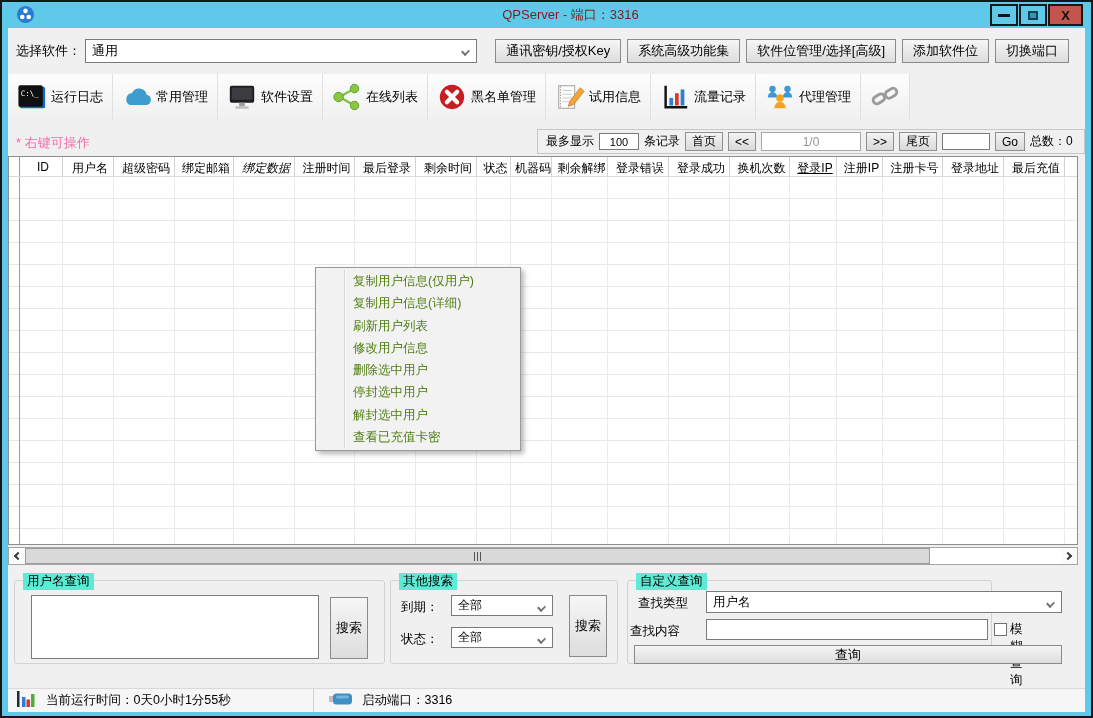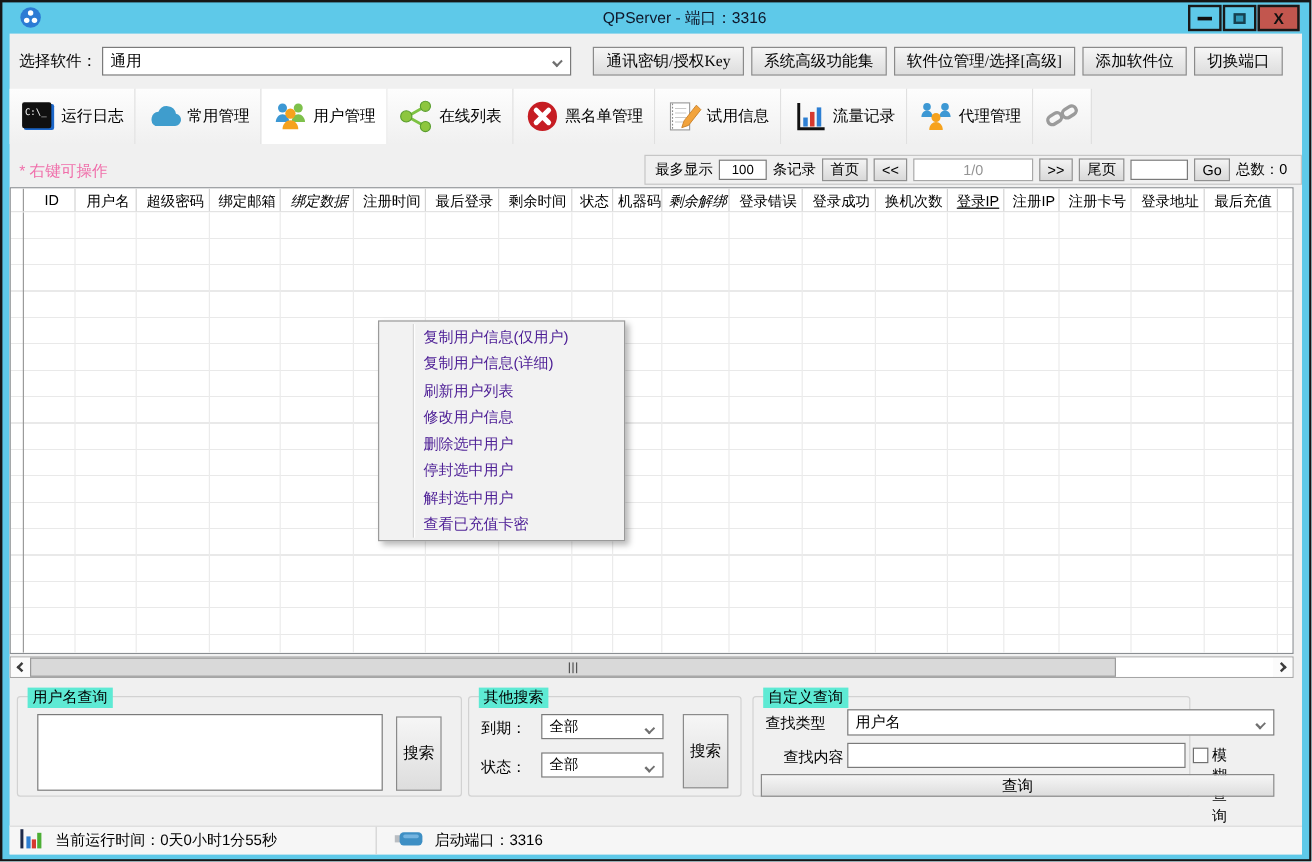--- a/index.html
+++ b/index.html
@@ -6,37 +6,37 @@
   *{box-sizing:border-box;}
   .screen{
     position:relative;width:1093px;height:718px;
     background:#5ec9e9;border:2px solid #161616;
     font-family:"Liberation Sans","DejaVu Sans",sans-serif;
     font-size:12px;color:#000;overflow:hidden;
   }
   
   .titlebar{position:absolute;top:0;left:0;right:0;height:26px;}
   .app-icon{position:absolute;left:14px;top:3px;width:19px;height:19px;}
-  .title{position:absolute;left:0;right:0;top:4px;text-align:center;font-size:13px;color:#0f172a;margin-left:48px;}
+  .title{position:absolute;left:0;right:0;top:4px;text-align:center;font-size:13px;color:#7f1d1d;margin-left:48px;}
   .winbtns{position:absolute;right:8px;top:2px;display:flex;}
   .wbtn{height:22px;border:2px solid #191919;display:flex;align-items:center;justify-content:center;margin-left:1px;background:#5ec9e9;cursor:default;}
   .wbtn.min{width:28px;}
   .wbtn.max{width:28px;}
   .wbtn.close{width:35px;background:#c2564e;font-weight:bold;font-size:13px;color:#111;}
   .glyph-min{width:12px;height:3px;background:#111;}
   .glyph-max{width:10px;height:9px;border:2px solid #17404f;background:#2f98b8;}
   
   .client{position:absolute;left:6px;right:6px;top:26px;bottom:4px;background:#f0f0f0;}
   
   .softrow{position:absolute;top:10px;left:0;right:0;height:26px;display:flex;align-items:center;padding:0 16px 0 8px;}
   .softrow .lbl{flex:none;font-size:13px;margin-right:4px;}
   .combo{height:24px;border:1px solid #7a7a7a;background:#fff;display:flex;align-items:center;padding:0 20px 0 6px;position:relative;font-size:13px;}
   .combo .chev{position:absolute;right:7px;top:8px;width:7px;height:7px;border-left:2px solid #707070;border-bottom:2px solid #707070;transform:rotate(-45deg) scale(1,.8);}
   .softrow .combo{flex:1;margin-right:12px;}
-  .btn{background:linear-gradient(#f6f6f6,#dddddd);border:1px solid #8a8a8a;height:24px;font-size:13px;display:flex;align-items:center;justify-content:center;cursor:default;white-space:nowrap;font-family:Liberation Serif, serif;}
+  .btn{background:linear-gradient(#f6f6f6,#dddddd);border:1px solid #8a8a8a;height:24px;font-size:13px;display:flex;align-items:center;justify-content:center;cursor:default;white-space:nowrap;}
   .softrow .btn{flex:none;margin-left:6px;padding:0 10px;}
   
   .tabs{position:absolute;top:46px;left:0;right:0;height:46px;display:flex;}
   .tab{display:flex;align-items:center;gap:4px;padding:0 9px;background:linear-gradient(#fdfdfd,#f0f0f0);border-right:1px solid #e0e0e0;cursor:default;}
   .tab.selected{background:#fff;border-right:1px solid #e6e6e6;}
   .ticon{width:30px;height:30px;flex:none;}
   .ticon svg{width:30px;height:30px;display:block;}
   .tlabel{font-size:13px;white-space:nowrap;}
   
   .hintrow{position:absolute;top:100px;left:0;right:0;height:26px;}
@@ -51,21 +51,21 @@
   .thead{position:absolute;top:0;left:0;right:0;height:20px;display:flex;background:#fff;border-bottom:1px solid #dcdcdc;}
   .th-gutter{width:11px;height:100%;border-right:1px solid #9b9b9b;flex:none;}
   .th{flex:none;height:100%;border-right:1px solid #d4d4d4;padding:3px 0 0 4px;font-size:12px;white-space:nowrap;overflow:hidden;text-align:center;}
   .tbody{position:absolute;top:20px;left:0;right:0;bottom:0;background:repeating-linear-gradient(to bottom,#ffffff 0 21px,#e9e9e9 21px 22px);}
   .vline{position:absolute;top:0;bottom:0;width:1px;background:#ebebeb;}
   .vline.gutterline{background:#9b9b9b;}
   
   .cmenu{position:absolute;left:307px;top:239px;width:206px;background:#f2f2f2;border:1px solid #9a9a9a;box-shadow:3px 3px 5px rgba(0,0,0,.28);padding:2px 0;z-index:20;}
   .cmenu::before{content:"";position:absolute;left:28px;top:2px;bottom:2px;width:1px;background:#d6d6d6;}
   .cmenu::after{content:"";position:absolute;left:29px;top:2px;bottom:2px;width:1px;background:#fdfdfd;}
-  .menu-item{height:22.3px;line-height:22.3px;padding-left:37px;font-size:12.5px;color:#4c1d95;white-space:nowrap;cursor:default;}
+  .menu-item{height:22.3px;line-height:22.3px;padding-left:37px;font-size:12.5px;color:#4d7c0f;white-space:nowrap;cursor:default;}
   
   .hscroll{position:absolute;left:0;top:519px;width:1070px;height:18px;border:1px solid #a5a5a5;background:#fff;display:flex;align-items:stretch;}
   .harrow{width:16px;flex:none;display:flex;align-items:center;justify-content:center;background:#fbfbfb;}
   .chev-l{width:6px;height:6px;border-left:2px solid #3c3c3c;border-bottom:2px solid #3c3c3c;transform:rotate(45deg);margin-left:2px;}
   .chev-r{width:6px;height:6px;border-right:2px solid #3c3c3c;border-top:2px solid #3c3c3c;transform:rotate(45deg);margin-right:2px;}
   .hthumb{width:905px;flex:none;background:#d9d9d9;border:1px solid #9b9b9b;display:flex;align-items:center;justify-content:center;gap:2px;}
   .hthumb i{display:block;width:1px;height:9px;background:#555;}
   .htrack{flex:1;background:#fff;}
   
   .panels{position:absolute;left:0;right:0;top:544px;height:94px;}
@@ -144,32 +144,30 @@
         <span class="tlabel">运行日志</span>
       </div>
       <div class="tab">
         <span class="ticon">
           <svg viewBox="0 0 32 32">
               <path d="M8 24.5h17.5a5.5 5.5 0 0 0 .8-10.9 8.2 8.2 0 0 0-15.6-1.8A6.8 6.8 0 0 0 8 24.5z" fill="#3f9dcd"></path>
             </svg>
         </span>
         <span class="tlabel">常用管理</span>
       </div>
-      <div class="tab selected">
-        <span class="ticon">
-          <svg viewBox="0 0 32 32">
-            <circle cx="9" cy="8.5" r="4" fill="#3d98d4"></circle>
-              <path d="M3 21c0-4 3-7 6-7s6 3 6 7z" fill="#3d98d4"></path>
-            <circle cx="23" cy="8.5" r="4" fill="#7ec14b"></circle>
-              <path d="M17 21c0-4 3-7 6-7s6 3 6 7z" fill="#7ec14b"></path>
-            <circle cx="16" cy="13.5" r="4.6" fill="#f6a21d"></circle>
-              <path d="M9 27.5c0-5 3.5-8 7-8s7 3 7 8z" fill="#f6a21d"></path>
-          </svg>
-        </span>
-        <span class="tlabel">用户管理</span>
+      <div class="tab">
+        <span class="ticon">
+          <svg viewBox="0 0 32 32">
+              <rect x="3" y="4" width="26" height="18" rx="2" fill="#1d1d20"></rect>
+              <rect x="5" y="6" width="22" height="13" fill="#3b3b40"></rect>
+              <rect x="13" y="22" width="6" height="4" fill="#9c9c9c"></rect>
+              <rect x="9" y="26" width="14" height="2.5" fill="#bdbdbd"></rect>
+            </svg>
+        </span>
+        <span class="tlabel">软件设置</span>
       </div>
       <div class="tab">
         <span class="ticon">
           <svg viewBox="0 0 32 32">
               <path d="M8 16 L24 7 M8 16 L24 25" stroke="#7dc242" stroke-width="2.5" fill="none"></path>
               <circle cx="7" cy="16" r="5" fill="#8dc63f" stroke="#5a9e2f"></circle>
               <circle cx="24" cy="7" r="4.5" fill="#8dc63f" stroke="#5a9e2f"></circle>
               <circle cx="24" cy="25" r="4.5" fill="#8dc63f" stroke="#5a9e2f"></circle>
             </svg>
         </span>
@@ -253,21 +251,21 @@
       <div class="th" style="width: 43px;">ID</div>
           <div class="th" style="width: 51px;">用户名</div>
           <div class="th" style="width: 61px;">超级密码</div>
           <div class="th" style="width: 59px;">绑定邮箱</div>
           <div class="th" style="width: 61px; font-style: italic;">绑定数据</div>
           <div class="th" style="width: 60px;">注册时间</div>
           <div class="th" style="width: 61px;">最后登录</div>
           <div class="th" style="width: 61px;">剩余时间</div>
           <div class="th" style="width: 34px;">状态</div>
           <div class="th" style="width: 41px;">机器码</div>
-          <div class="th" style="width: 56px; font-style: italic;">剩余解绑</div>
+          <div class="th" style="width: 56px;">剩余解绑</div>
           <div class="th" style="width: 61px;">登录错误</div>
           <div class="th" style="width: 61px;">登录成功</div>
           <div class="th" style="width: 60px;">换机次数</div>
           <div class="th" style="width: 47px; text-decoration: underline;">登录IP</div>
           <div class="th" style="width: 46px;">注册IP</div>
           <div class="th" style="width: 60px;">注册卡号</div>
           <div class="th" style="width: 61px;">登录地址</div>
           <div class="th" style="width: 61px;">最后充值</div>
           <div class="th" style="width: 14px;"></div>
         </div>
@@ -326,21 +324,21 @@
         <div class="btn search">搜索</div>
       </div>
 
       <div class="group g3">
         <span class="legend">自定义查询</span>
         <span class="lbl" style="left:10px;top:14px">查找类型</span>
         <div class="combo">
           <span>用户名</span>
           <span class="chev"></span>
         </div>
-        <span class="lbl" style="left:25px;top:42px">查找内容</span>
+        <span class="lbl" style="left:2px;top:42px">查找内容</span>
         <input class="tinput" value="" style="">
         <span class="checkbox"></span>
         <span class="cblabel">模糊查询</span>
         <div class="btn query">查询</div>
       </div>
     </div>
 
     <div class="statusbar">
       <div class="sb-sec1">
         <span>

